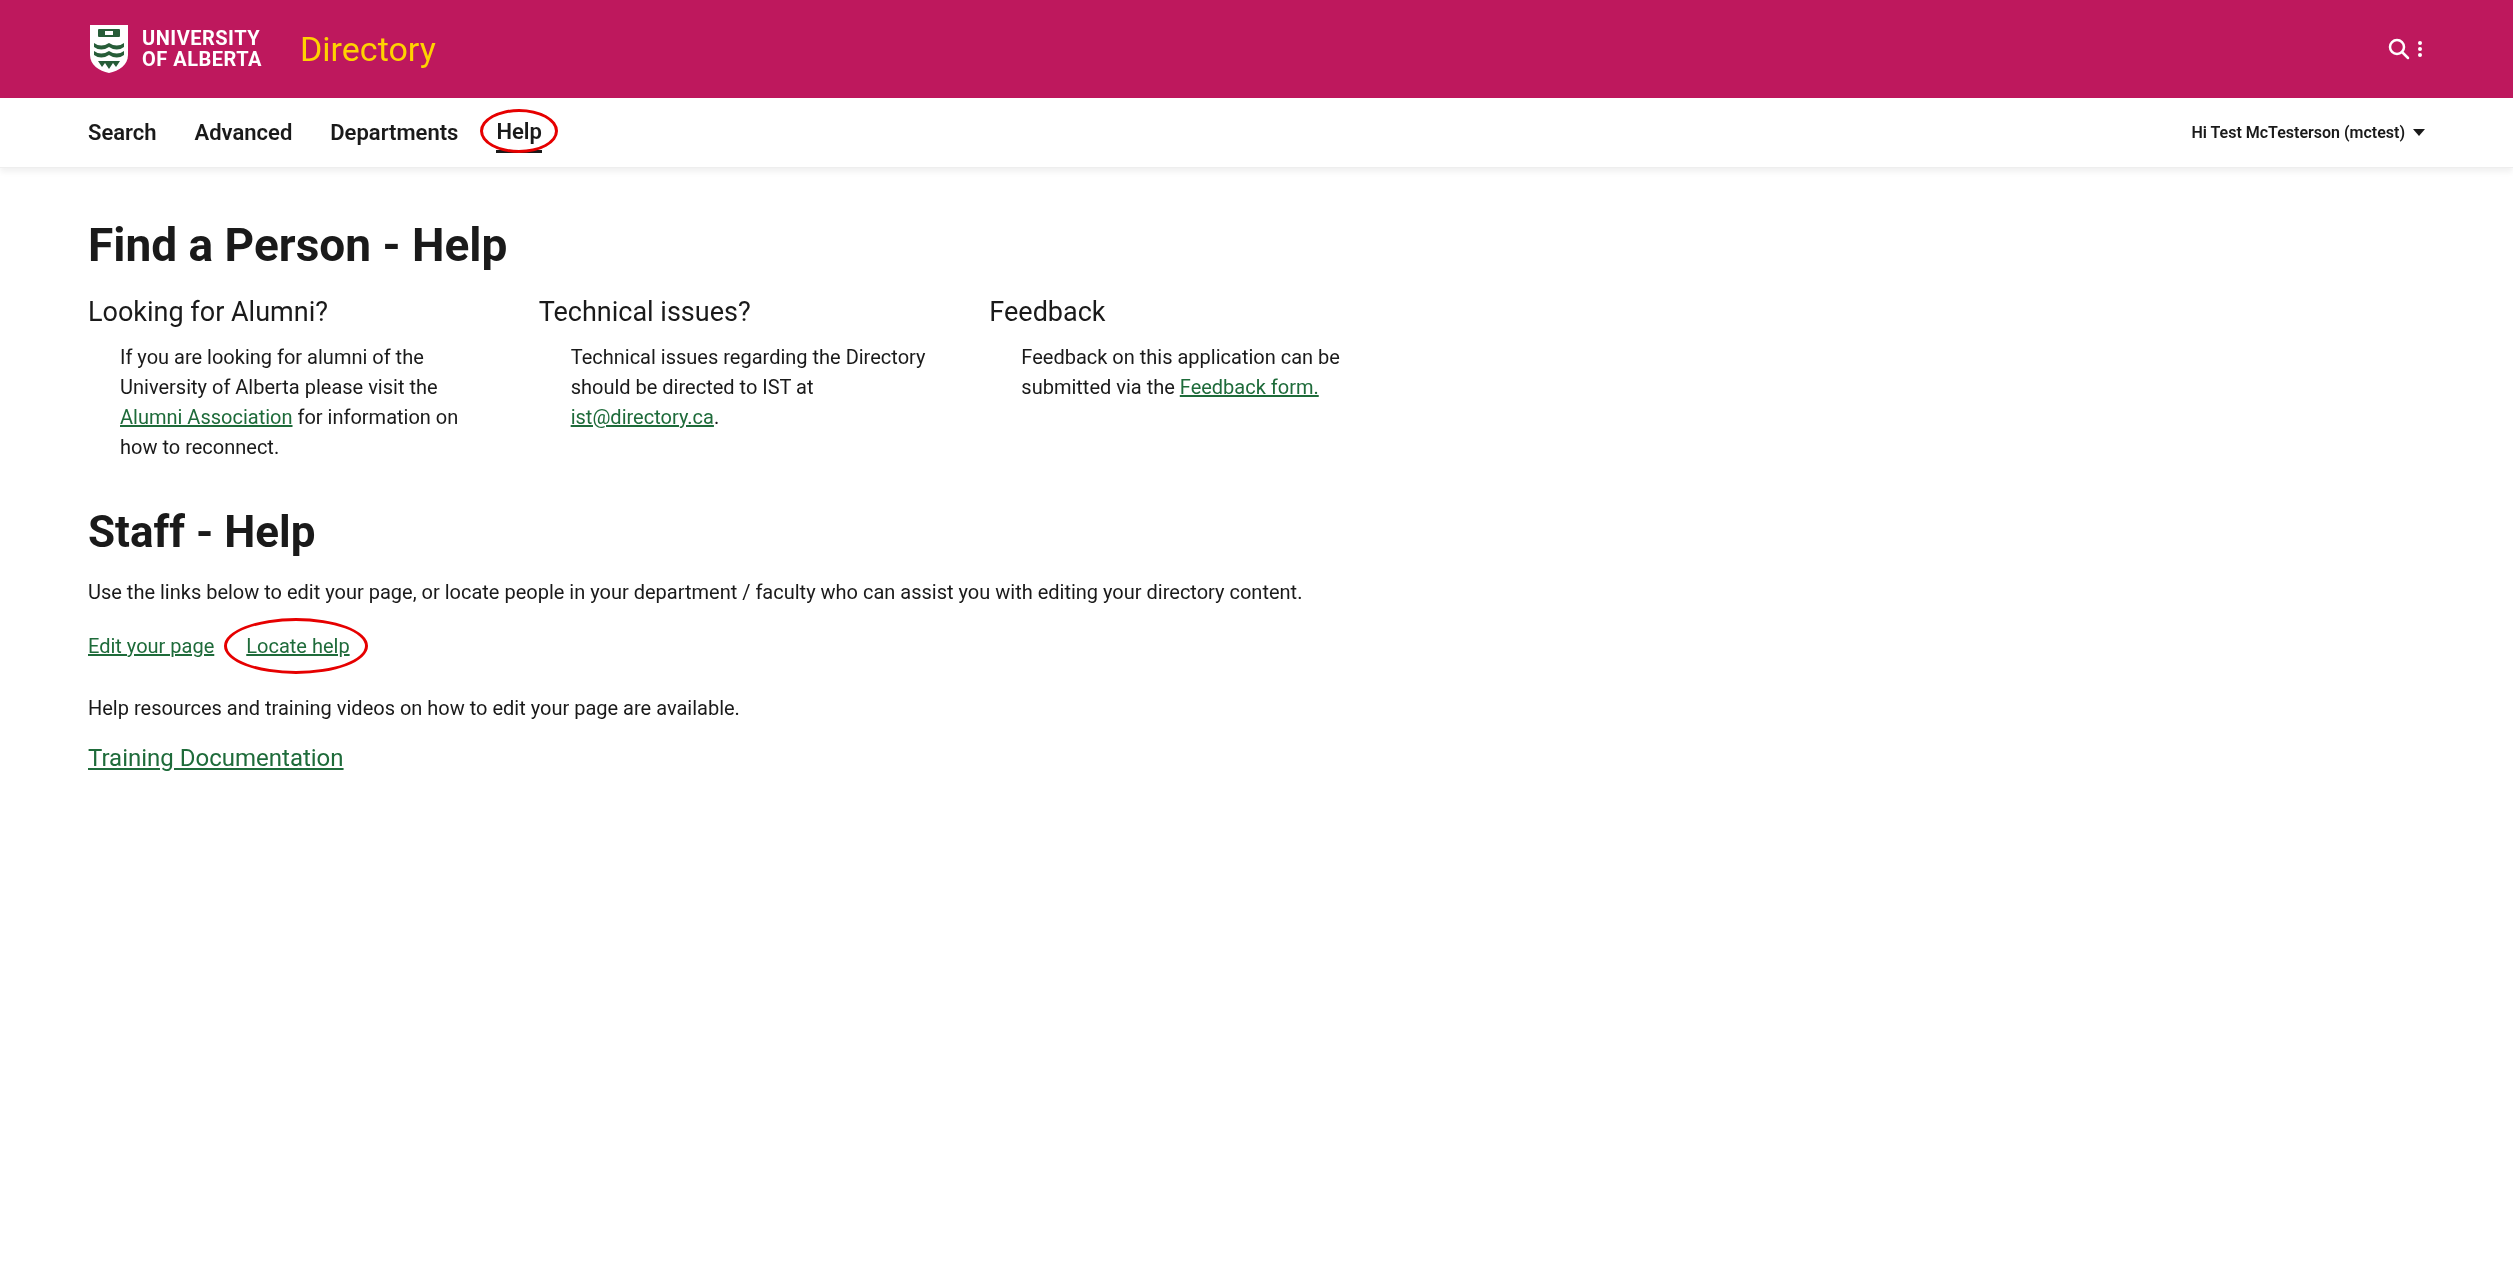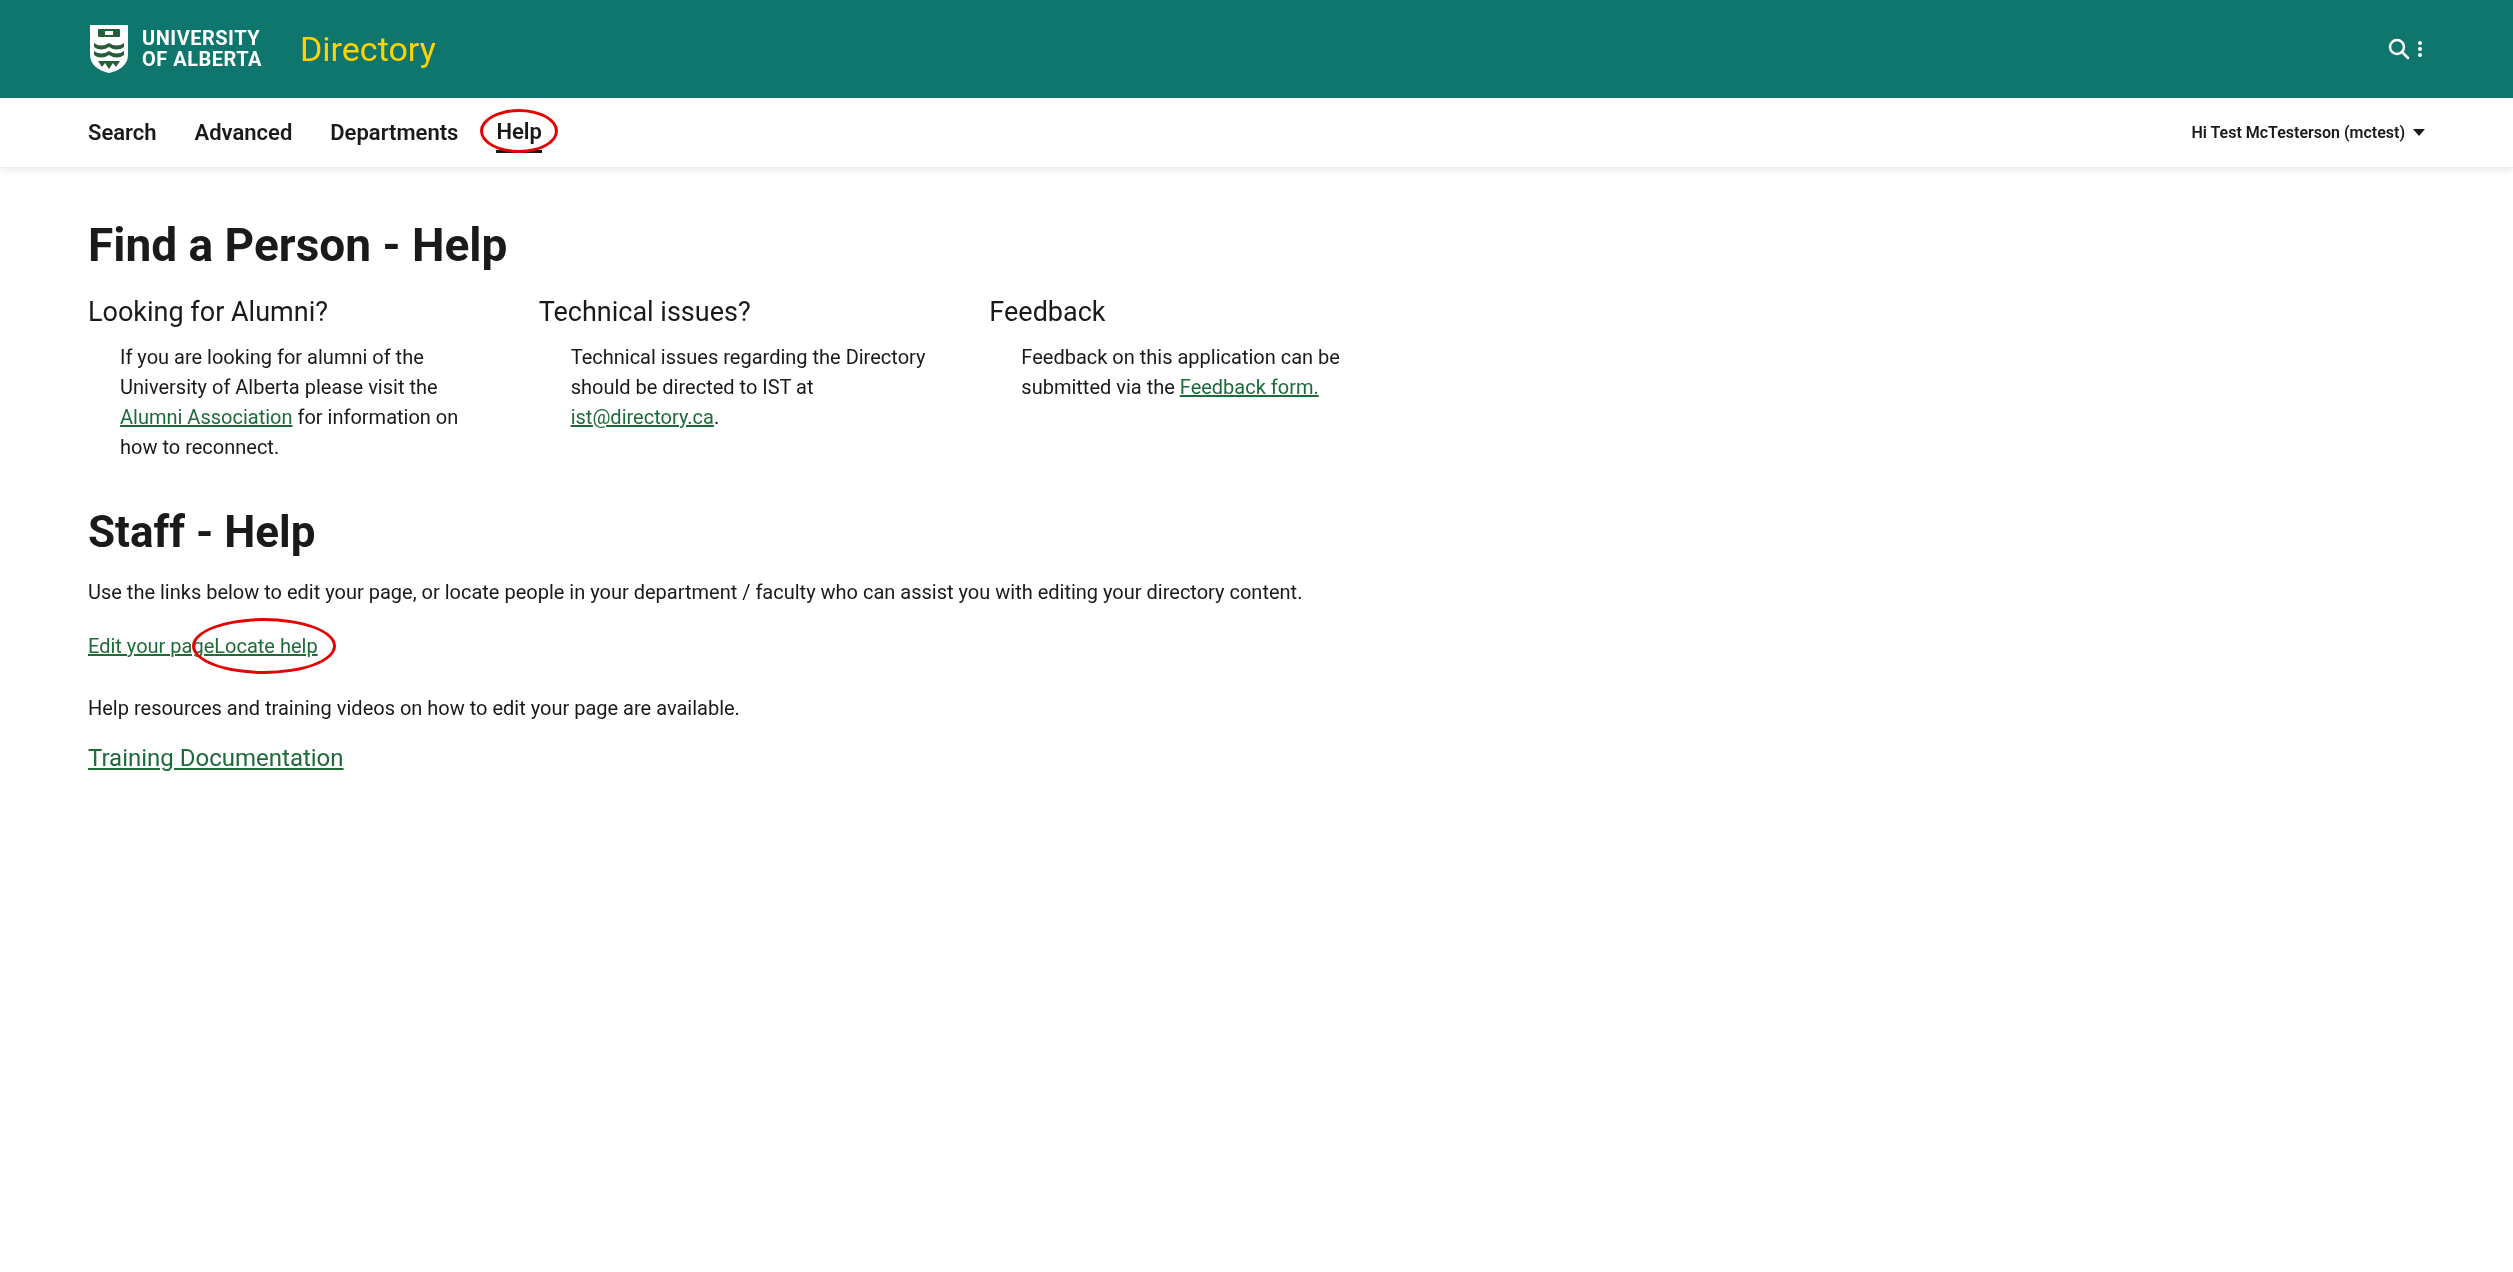--- a/index.html
+++ b/index.html
@@ -2,21 +2,21 @@
 <html><head>
 <meta charset="utf-8">
 <style>
   * { box-sizing: border-box; margin: 0; padding: 0; }
   body {
     font-family: -apple-system, BlinkMacSystemFont, "Segoe UI", Roboto, Helvetica, Arial, sans-serif;
     color: #1a1a1a;
     background: #fff;
   }
   .header {
-    background: #0f766e;
+    background: #be185d;
     height: 98px;
     display: flex;
     align-items: center;
     padding: 0 88px;
     justify-content: space-between;
   }
   .header-left { display: flex; align-items: center; }
   .logo-group { display: flex; align-items: center; }
   .shield {
     width: 42px;
@@ -122,20 +122,21 @@
     cursor: pointer;
   }
   h1.staff-title {
     font-size: 44px;
     font-weight: 700;
     margin-bottom: 22px;
   }
   .staff-intro { font-size: 20px; margin-bottom: 30px; }
   .link-row {
     display: flex;
+    gap: 32px;
     margin-bottom: 38px;
     font-size: 20px;
     position: relative;
   }
   .locate-wrap { position: relative; }
   .circle-locate {
     width: 144px; height: 56px;
     left: -22px; top: -16px;
   }
   .resources-text { font-size: 20px; margin-bottom: 24px; }

